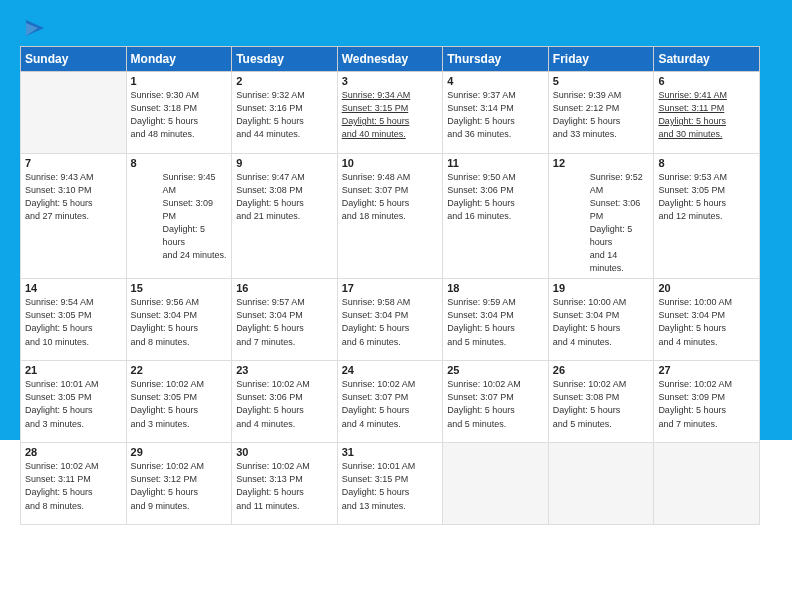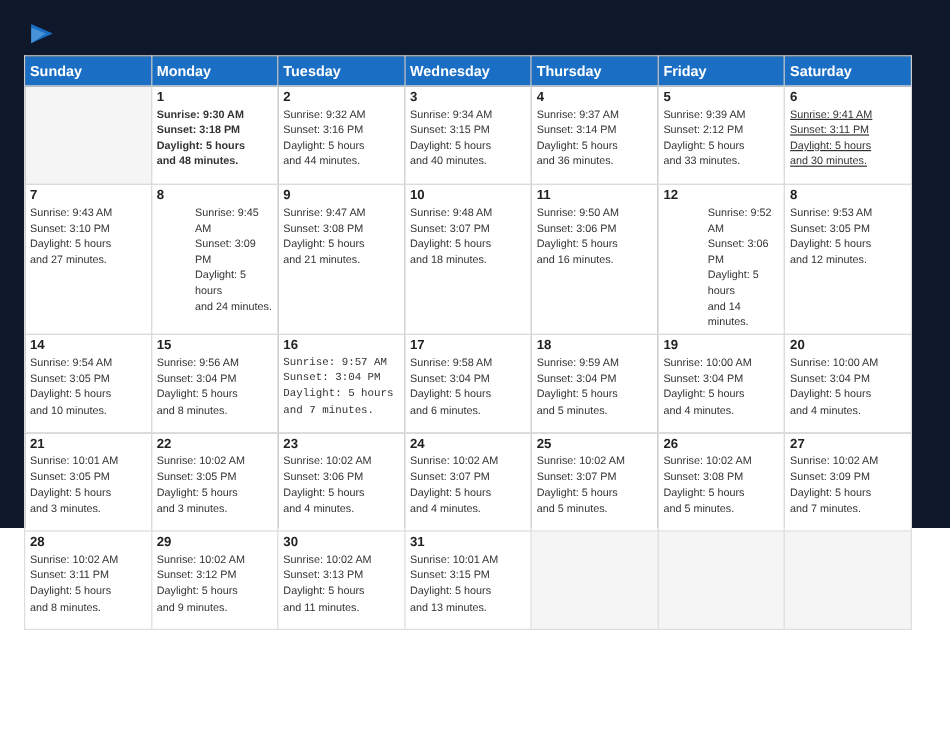--- a/index.html
+++ b/index.html
@@ -7,21 +7,21 @@
       font-family: Arial, sans-serif;
       background: #fff;
       width: 792px;
       height: 612px;
       overflow: hidden;
     }
     .page {
       width: 792px;
       height: 440px;
       padding: 18px 32px 12px 20px;
-      background: #0f172a;
+      background: #0ea5e9;
     }
     .header-row {
       display: flex;
       align-items: flex-start;
       justify-content: space-between;
       margin-bottom: 6px;
     }
     .logo {
       display: flex;
       align-items: center;
@@ -129,35 +129,35 @@
           <th>Thursday</th>
           <th>Friday</th>
           <th>Saturday</th>
         </tr>
     </thead>
     <tbody id="calendar-body">
     <tr>
           <td class="empty"></td>
           <td>
             <span class="day-num">1</span>
-            <div class="day-info" style="white-space: pre-line; font-weight: bold;">Sunrise: 9:30 AM
+            <div class="day-info" style="white-space: pre-line;">Sunrise: 9:30 AM
 Sunset: 3:18 PM
 Daylight: 5 hours
 and 48 minutes.</div>
           </td>
           <td>
             <span class="day-num">2</span>
             <div class="day-info" style="white-space: pre-line;">Sunrise: 9:32 AM
 Sunset: 3:16 PM
 Daylight: 5 hours
 and 44 minutes.</div>
           </td>
           <td>
             <span class="day-num">3</span>
-            <div class="day-info" style="white-space: pre-line;">Sunrise: 9:34 AM
+            <div class="day-info" style="white-space: pre-line; text-decoration: underline;">Sunrise: 9:34 AM
 Sunset: 3:15 PM
 Daylight: 5 hours
 and 40 minutes.</div>
           </td>
           <td>
             <span class="day-num">4</span>
             <div class="day-info" style="white-space: pre-line;">Sunrise: 9:37 AM
 Sunset: 3:14 PM
 Daylight: 5 hours
 and 36 minutes.</div>
@@ -238,21 +238,21 @@
           </td>
           <td>
             <span class="day-num">15</span>
             <div class="day-info" style="white-space: pre-line;">Sunrise: 9:56 AM
 Sunset: 3:04 PM
 Daylight: 5 hours
 and 8 minutes.</div>
           </td>
           <td>
             <span class="day-num">16</span>
-            <div class="day-info" style="white-space: pre-line; font-family: Liberation Mono, monospace;">Sunrise: 9:57 AM
+            <div class="day-info" style="white-space: pre-line;">Sunrise: 9:57 AM
 Sunset: 3:04 PM
 Daylight: 5 hours
 and 7 minutes.</div>
           </td>
           <td>
             <span class="day-num">17</span>
             <div class="day-info" style="white-space: pre-line;">Sunrise: 9:58 AM
 Sunset: 3:04 PM
 Daylight: 5 hours
 and 6 minutes.</div>

